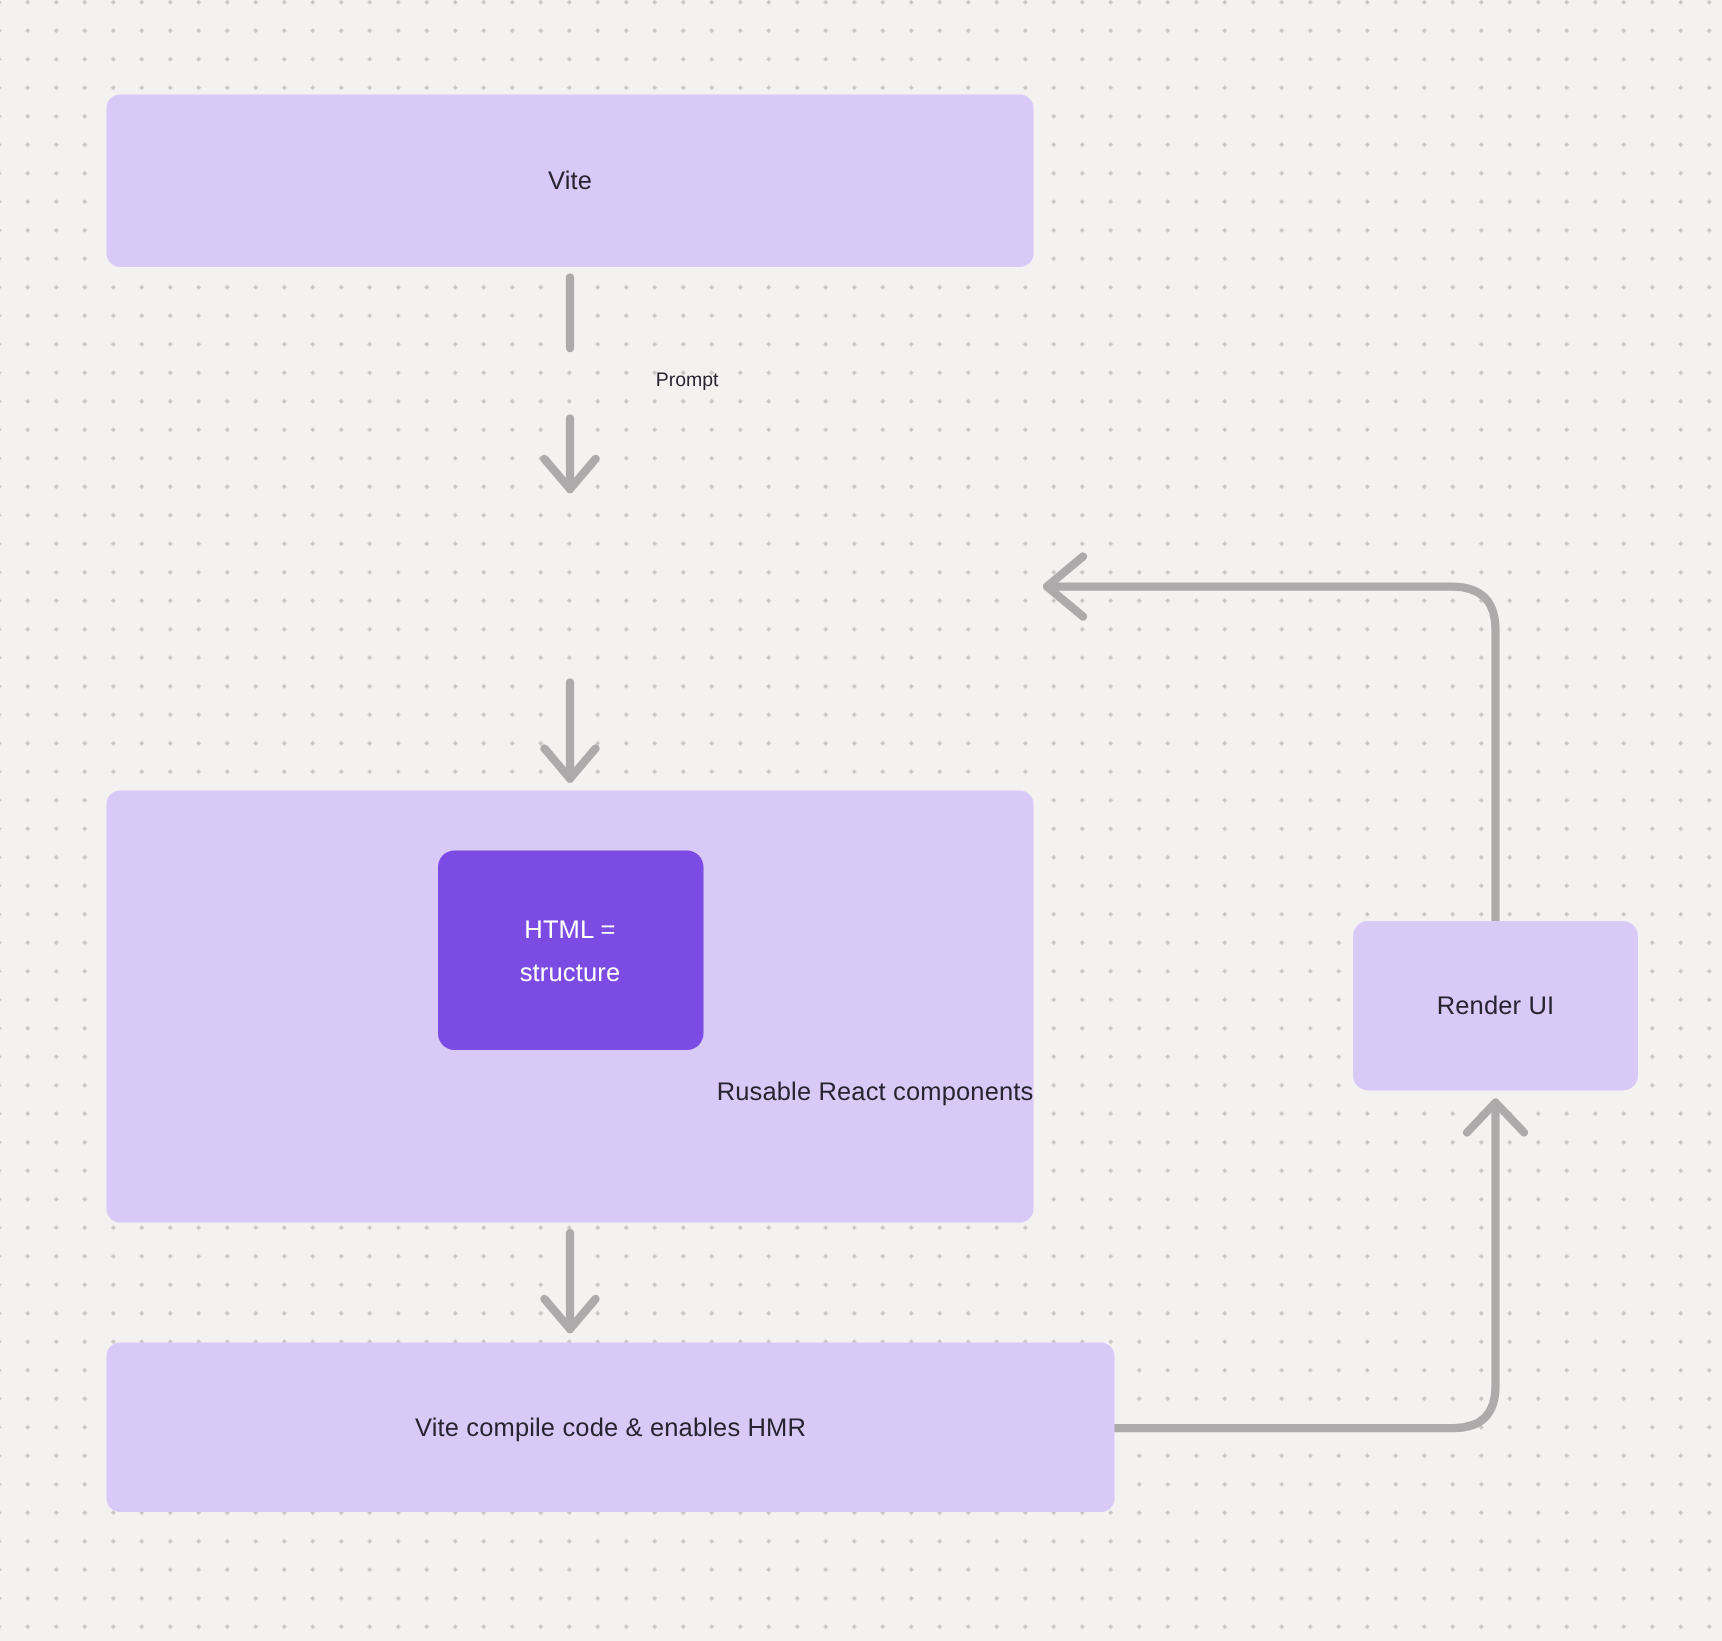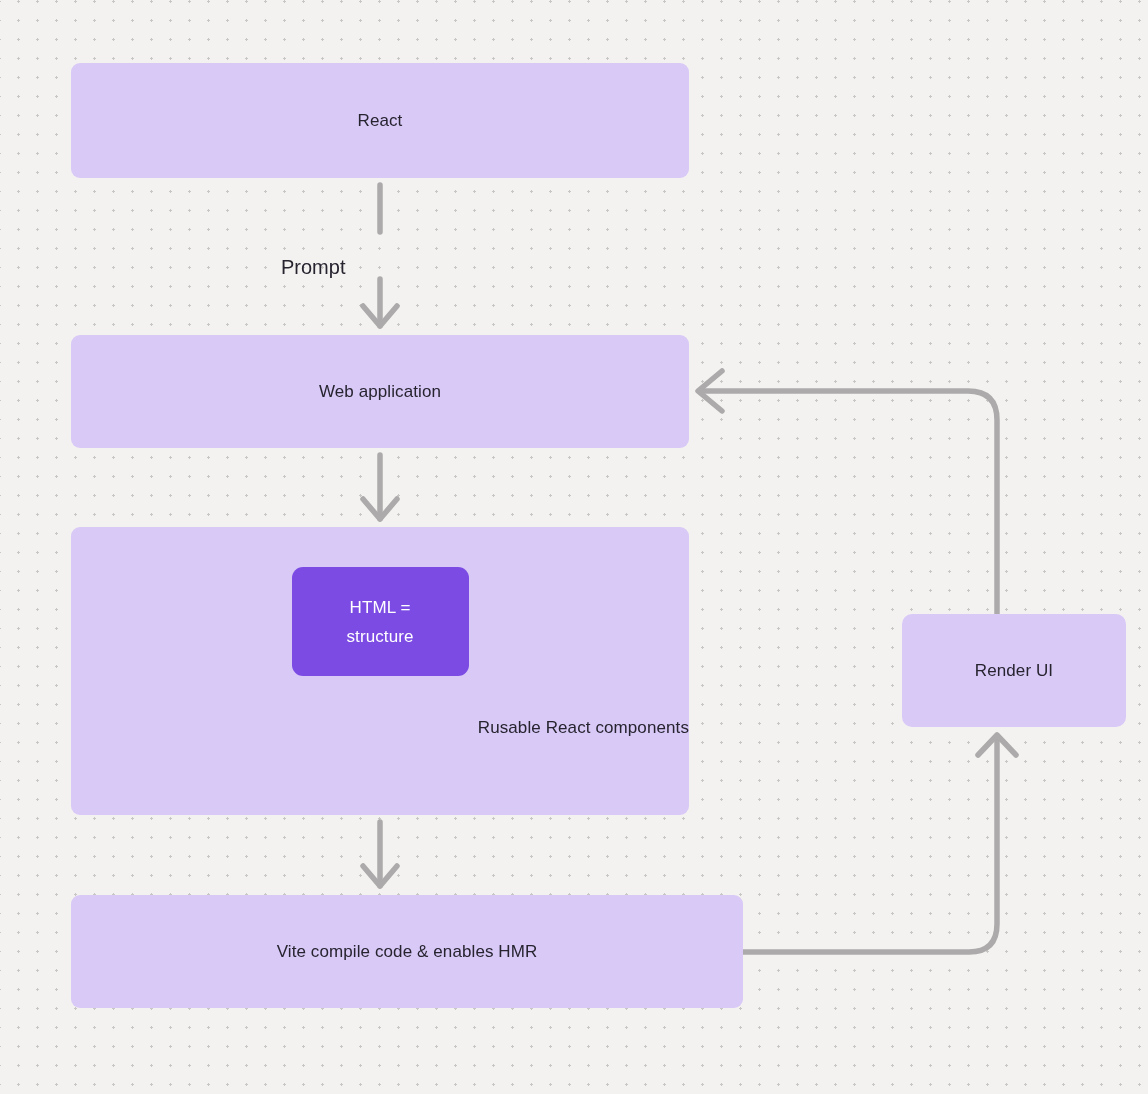--- a/index.html
+++ b/index.html
@@ -27,21 +27,21 @@
     justify-content: center;
     text-align: center;
     font-size: 17px;
     font-weight: 500;
     letter-spacing: 0.1px;
   }
   #node-user            { left: 71px;  top: 63px;  width: 618px; height: 115px; }
   #node-web-application { left: 71px;  top: 335px; width: 618px; height: 113px; }
   #node-components      { left: 71px;  top: 527px; width: 618px; height: 288px; display: block; }
   #node-vite            { left: 71px;  top: 895px; width: 672px; height: 113px; }
-  #node-render-ui       { left: 902px; top: 614px; width: 224px; height: 113px; border-radius: 10px; text-align: right; }
+  #node-render-ui       { left: 902px; top: 614px; width: 190px; height: 113px; border-radius: 10px; text-align: right; }
 
   .inner-row {
     position: absolute;
     left: 0; right: 0; top: 40px;
     display: flex;
     justify-content: center;
     gap: 27px;
   }
   .inner-node {
     width: 143px;
@@ -49,39 +49,39 @@
     background: var(--inner-fill, #7c4be4);
     color: var(--inner-text, #ffffff);
     border-radius: 11px;
     display: flex;
     align-items: center;
     justify-content: center;
     text-align: center;
     font-size: 17px;
     font-weight: 500;
     line-height: 29px;
-    padding: 4px 17px;
+    padding: 16px 17px;
     box-sizing: content-box;
   }
   .inner-node .lbl { display: inline-block; width: 109px; }
   .group-caption {
     position: absolute;
     left: 0; right: 0; top: 718px;
     text-align: right;
     font-size: 17px;
     font-weight: 500;
   }
   #node-components .group-caption { top: 191px; }
 
   .edge-label {
     position: absolute;
-    left: 281px; top: 256px;
+    left: 281px; top: 245px;
     width: 198px;
-    text-align: left;
-    font-size: 20px;
+    text-align: right;
+    font-size: 13px;
     font-weight: 500;
   }
   #connectors {
     position: absolute;
     inset: 0;
     pointer-events: none;
   }
   #connectors path {
     fill: none;
     stroke: var(--connector, #acaaaa);
@@ -108,28 +108,25 @@
     <path d="M363 866 L380 886 L397 866"></path>
 
     <path d="M695 952 H969 Q997 952 997 924 V737"></path>
     <path d="M978 755 L997 735 L1016 755"></path>
 
     <path d="M997 614 V420 Q997 391 968 391 H703"></path>
     <path d="M722 371 L698 391 L722 411"></path>
   </svg>
 
   <div class="node" id="node-user">
-    <span>React</span>
+    <span>Vite</span>
   </div>
 
   <div class="edge-label">Prompt</div>
 
-  <div class="node" id="node-web-application">
-    <span>Web application</span>
-  </div>
 
   <div class="node" id="node-components">
     <div class="inner-row">
       <div class="inner-node">
         <span class="lbl">HTML = structure</span>
       </div>
     </div>
     <div class="group-caption">Rusable React components</div>
   </div>
 

